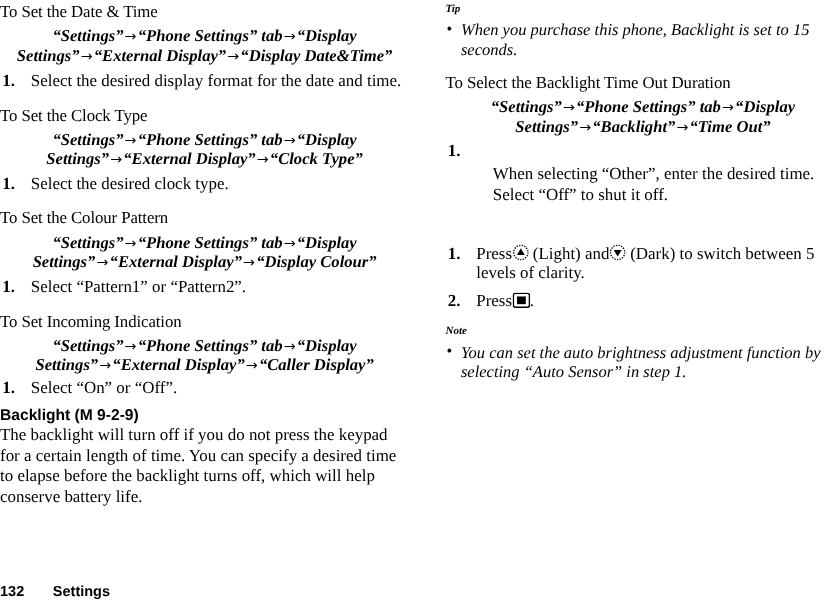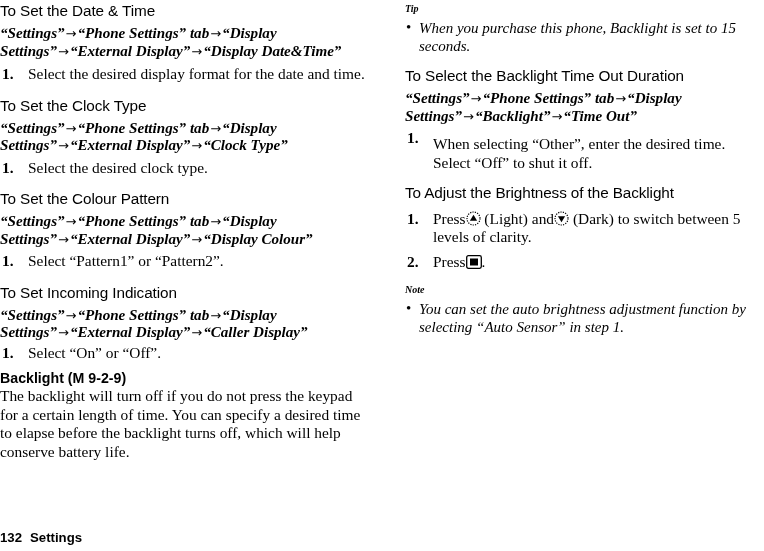--- a/index.html
+++ b/index.html
@@ -26,21 +26,21 @@
     position: absolute;
     top: 0;
   }
   .col-left  { left: 0px;   width: 372px; }
   .col-right { left: 405px; width: 359px; }
 
   
 
   
   .h-section {
-    font-family: Liberation Sans, sans-serif;
+    font-family: Liberation Serif, serif;
     font-size: 15.3px;
     font-weight: 400;
     line-height: 18px;
     letter-spacing: -0.1px;
     margin: 0;
     padding: 0;
   }
 
   
   .h-feature {
@@ -54,20 +54,21 @@
 
   
   .nav-path {
     font-family: "Liberation Serif", "DejaVu Serif", serif;
     font-weight: bold;
     font-style: italic;
     font-size: 15.1px;
     line-height: 16.6px;
     margin: 0;
     padding: 0;
+    text-align: center;
   }
   .nav-path .arrow {
     font-style: normal;
     font-weight: normal;
     font-family: "DejaVu Sans", "Liberation Sans", sans-serif;
     font-size: 13px;
     padding: 0 1px;
   }
 
   
@@ -82,21 +83,21 @@
     position: absolute;
     left: 2px;
     top: 0;
     font-weight: bold;
     font-size: 15.4px;
   }
   .step-cont {
     padding-left: 28px;
     font-size: 15.4px;
     line-height: 18.4px;
-    margin: 0;
+    margin: 15px;
   }
 
   
   .body-text {
     font-size: 15.4px;
     line-height: 18.4px;
     margin: 0;
     padding: 0;
   }
 
@@ -137,21 +138,21 @@
   .footer {
     position: absolute;
     left: 0px;
     bottom: 5px;
     font-family: "Liberation Sans", "DejaVu Sans", sans-serif;
     font-weight: bold;
     font-size: 13.2px;
     line-height: 16px;
     white-space: nowrap;
   }
-  .footer .pageno { margin-right: 8px; }
+  .footer .pageno { margin-right: 26px; }
 </style>
 </head>
 <body>
 
 <div class="page">
 
   <div class="col col-left">
 
     <div style="height:2px"></div>
     <h2 class="h-section">To Set the Date &amp; Time</h2>
@@ -209,21 +210,20 @@
     <div style="height:5px"></div>
     <p class="nav-path"><span>“Settings”</span><span class="arrow">→</span><span>“Phone Settings” tab</span><span class="arrow">→</span><span>“Display Settings”</span><span class="arrow">→</span><span>“Backlight”</span><span class="arrow">→</span><span>“Time Out”</span></p>
 
     <div style="height:4px"></div>
     <p class="step"><span class="num">1.</span></p>
 
     <div style="height:6px"></div>
     <p class="step-cont">When selecting “Other”, enter the desired time. Select “Off” to shut it off.</p>
 
     <div style="height:12px"></div>
-    <h2 class="h-section">To Adjust the Brightness of the Backlight</h2>
 
     <div style="height:5px"></div>
 
     <div style="height:3px"></div>
     <p class="step"><span class="num">1.</span><span>Press</span><span class="keyicon">
         <svg width="15" height="15" viewBox="0 0 30 30" aria-hidden="true">
           <circle cx="15" cy="15" r="13" fill="#ffffff" stroke="#000000" stroke-width="2.4" stroke-dasharray="2.4 2.4"></circle>
           <polygon points="15,7.5 22.2,19.5 7.8,19.5" fill="#000000"></polygon>
         </svg>
       </span> <span>(Light) and</span><span class="keyicon">

